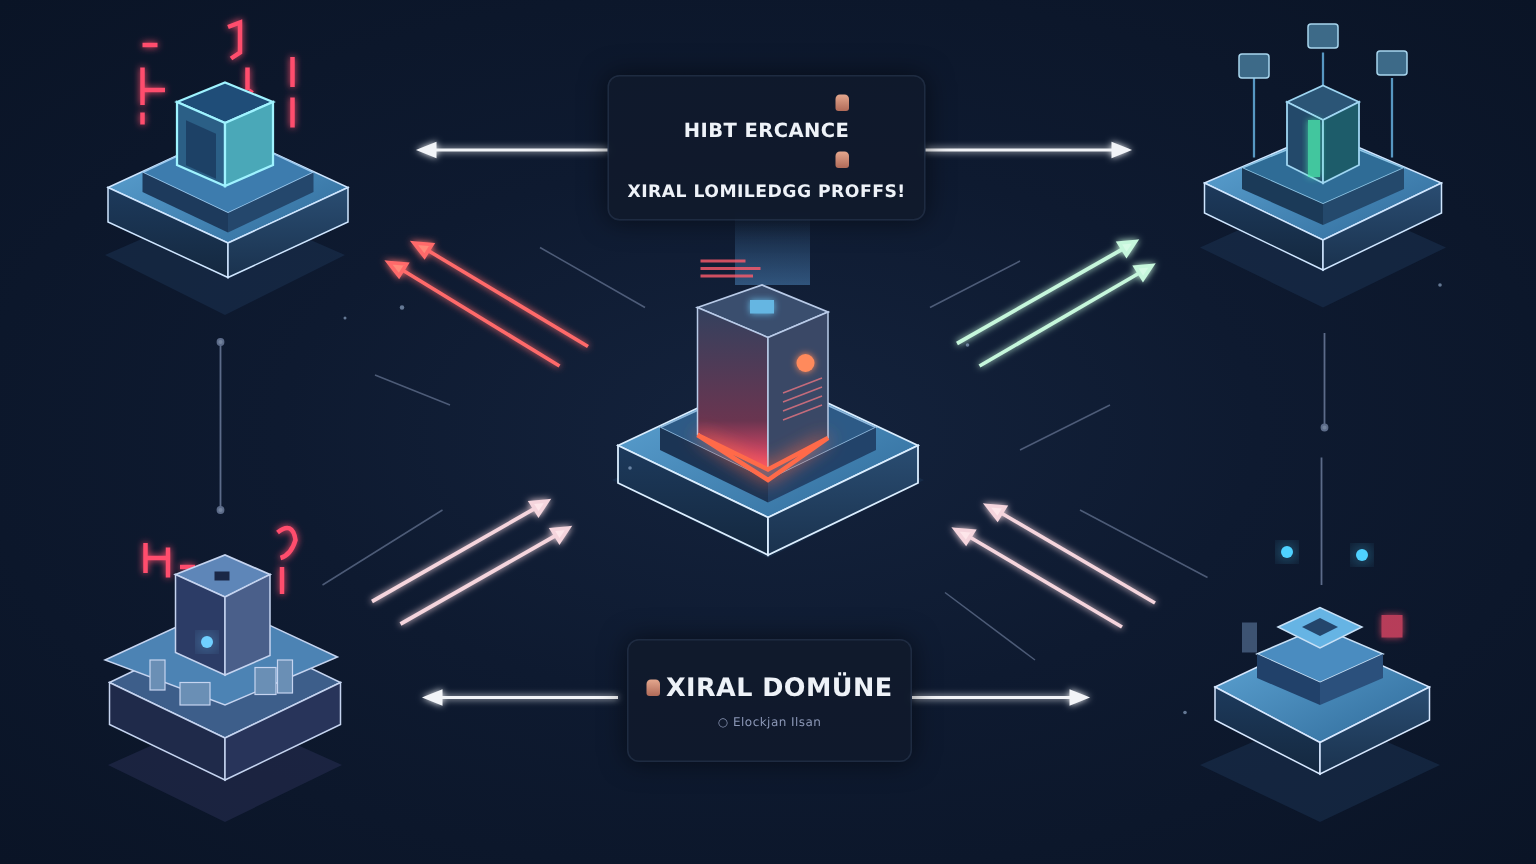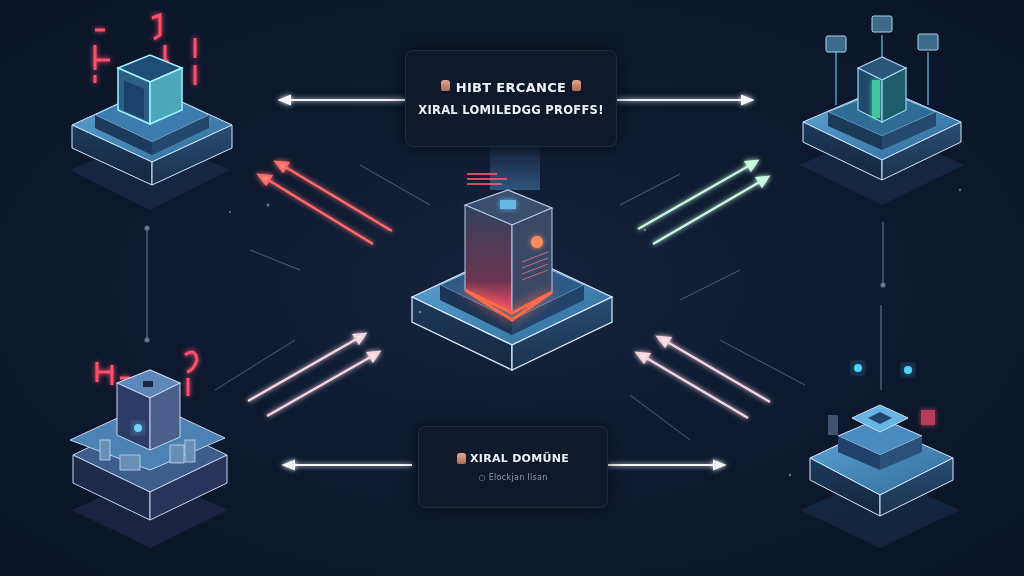--- a/index.html
+++ b/index.html
@@ -12,24 +12,24 @@
   .label-box {
     position: absolute; border-radius: 8px;
     background: rgba(16, 26, 44, 0.85);
     border: 1px solid rgba(120, 150, 190, 0.15);
     box-shadow: 0 0 18px rgba(0,0,0,0.5);
     display: flex; flex-direction: column; align-items: center; justify-content: center;
     color: #eef2f8; font-weight: bold; letter-spacing: 0.3px;
   }
   .top-box { left: 405px; top: 50px; width: 210px; height: 95px; }
   .bottom-box { left: 418px; top: 426px; width: 188px; height: 80px; }
-  .line1 { font-size: 13px; display: flex; align-items: flex-start; gap: 6px; }
+  .line1 { font-size: 13px; display: flex; align-items: flex-end; gap: 6px; flex-direction: column; }
   .line2 { font-size: 11.5px; margin-top: 8px; }
   .sub { font-size: 8px; color: #8b97b6; font-weight: normal; margin-top: 8px; display: flex; align-items: center; gap: 3px; }
-  .title-lg { font-size: 11px; display: flex; align-items: center; gap: 4px; }
+  .title-lg { font-size: 17px; display: flex; align-items: center; gap: 4px; }
   .emoji-icon { display: inline-block; width: 9px; height: 11px; border-radius: 3px 3px 2px 2px; background: linear-gradient(#e4a78e, #b06a58); }
 </style>
 </head>
 <body>
 
 <svg class="layer" viewBox="0 0 1024 576" xmlns="http://www.w3.org/2000/svg">
   <defs>
     <filter id="glow" x="-50%" y="-50%" width="200%" height="200%">
       <feGaussianBlur stdDeviation="2.5" result="b"></feGaussianBlur>
       <feMerge>

